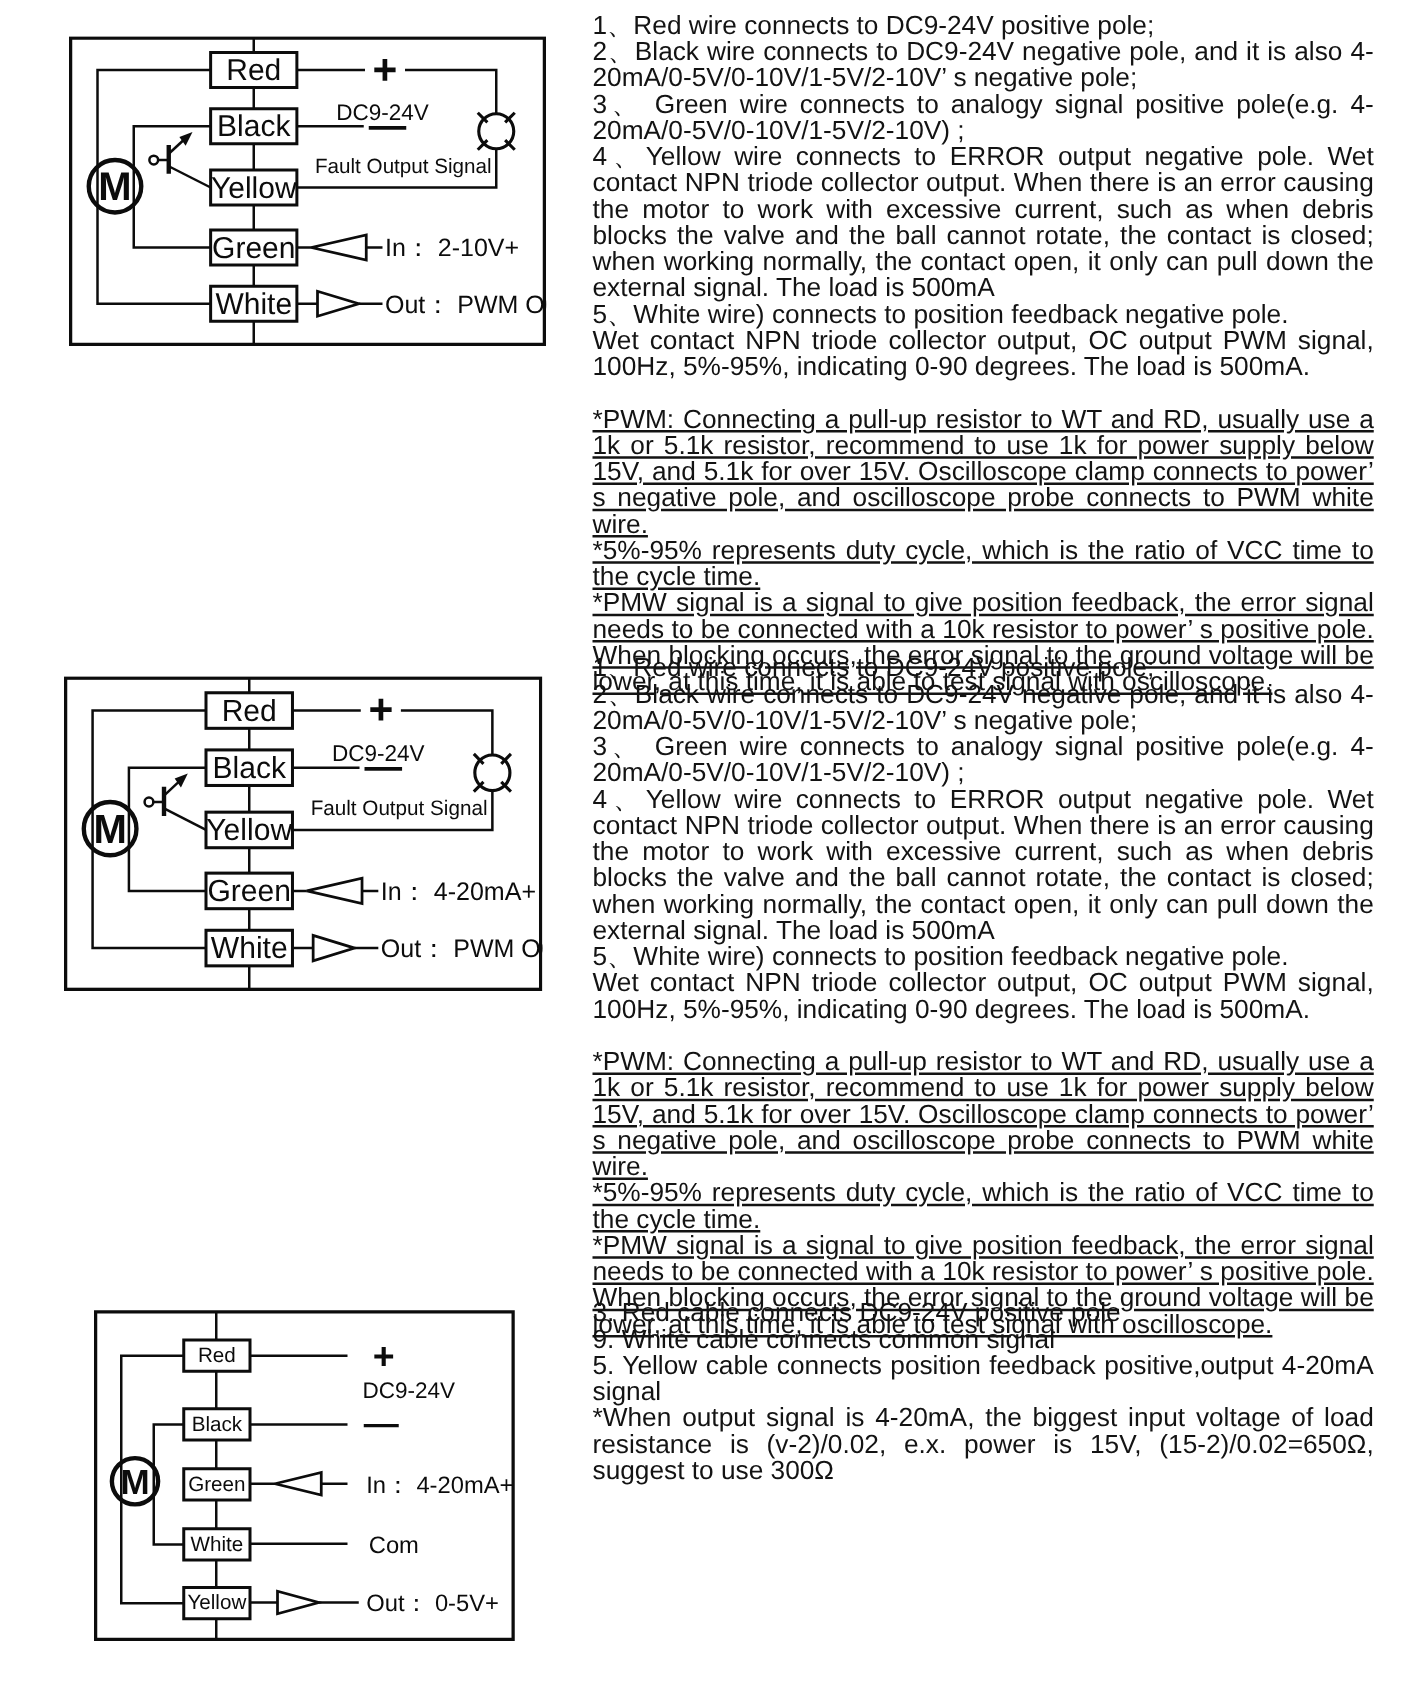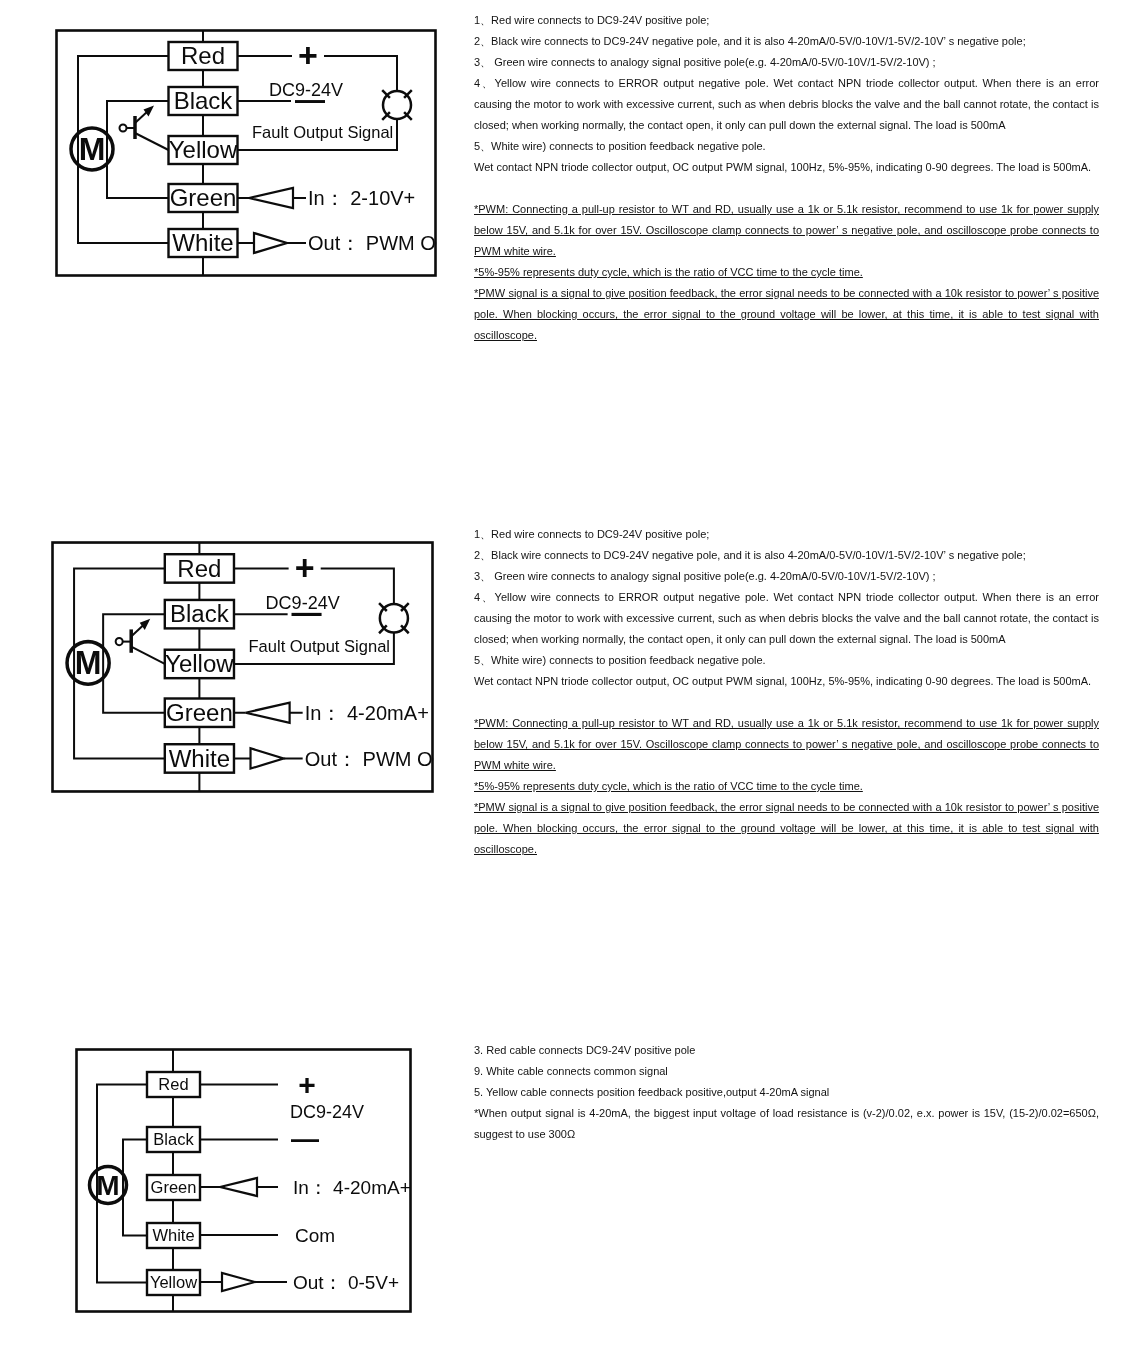--- a/index.html
+++ b/index.html
@@ -1,20 +1,20 @@
 <!DOCTYPE html>
 <html><head>
 <meta charset="utf-8">
 <style>
   html,body { margin:0; padding:0; background:#ffffff; }
   .page {
     position:relative; width:1122px; height:1366px; background:#fff;
     font-family:"Liberation Sans", sans-serif; color:#131313; overflow:hidden;
   }
-  .textcol { position:absolute; width:625px; font-size:11px; line-height:21px; text-align:justify; }
+  .textcol { position:absolute; width:625px; font-size:21px; line-height:21px; text-align:justify; }
   .textcol p { margin:0; }
   .notes { margin-top:21px;text-decoration:underline; }
   svg.diagram { position:absolute; }
   svg text { font-family:"Liberation Sans", sans-serif; fill:#0c0c0c; }
   .stroke  { stroke:#0c0c0c; stroke-width:2; fill:none; }
   .stroke25{ stroke:#0c0c0c; stroke-width:2.5; fill:none; }
   .stroke35{ stroke:#0c0c0c; stroke-width:3.5; fill:none; }
   .outerbox{ stroke:#0c0c0c; stroke-width:2.6; fill:none; }
   .wirebox { stroke:#0c0c0c; stroke-width:2.4; fill:#fff; }
   .arrow   { stroke:#0c0c0c; stroke-width:2.2; fill:#fff; }

